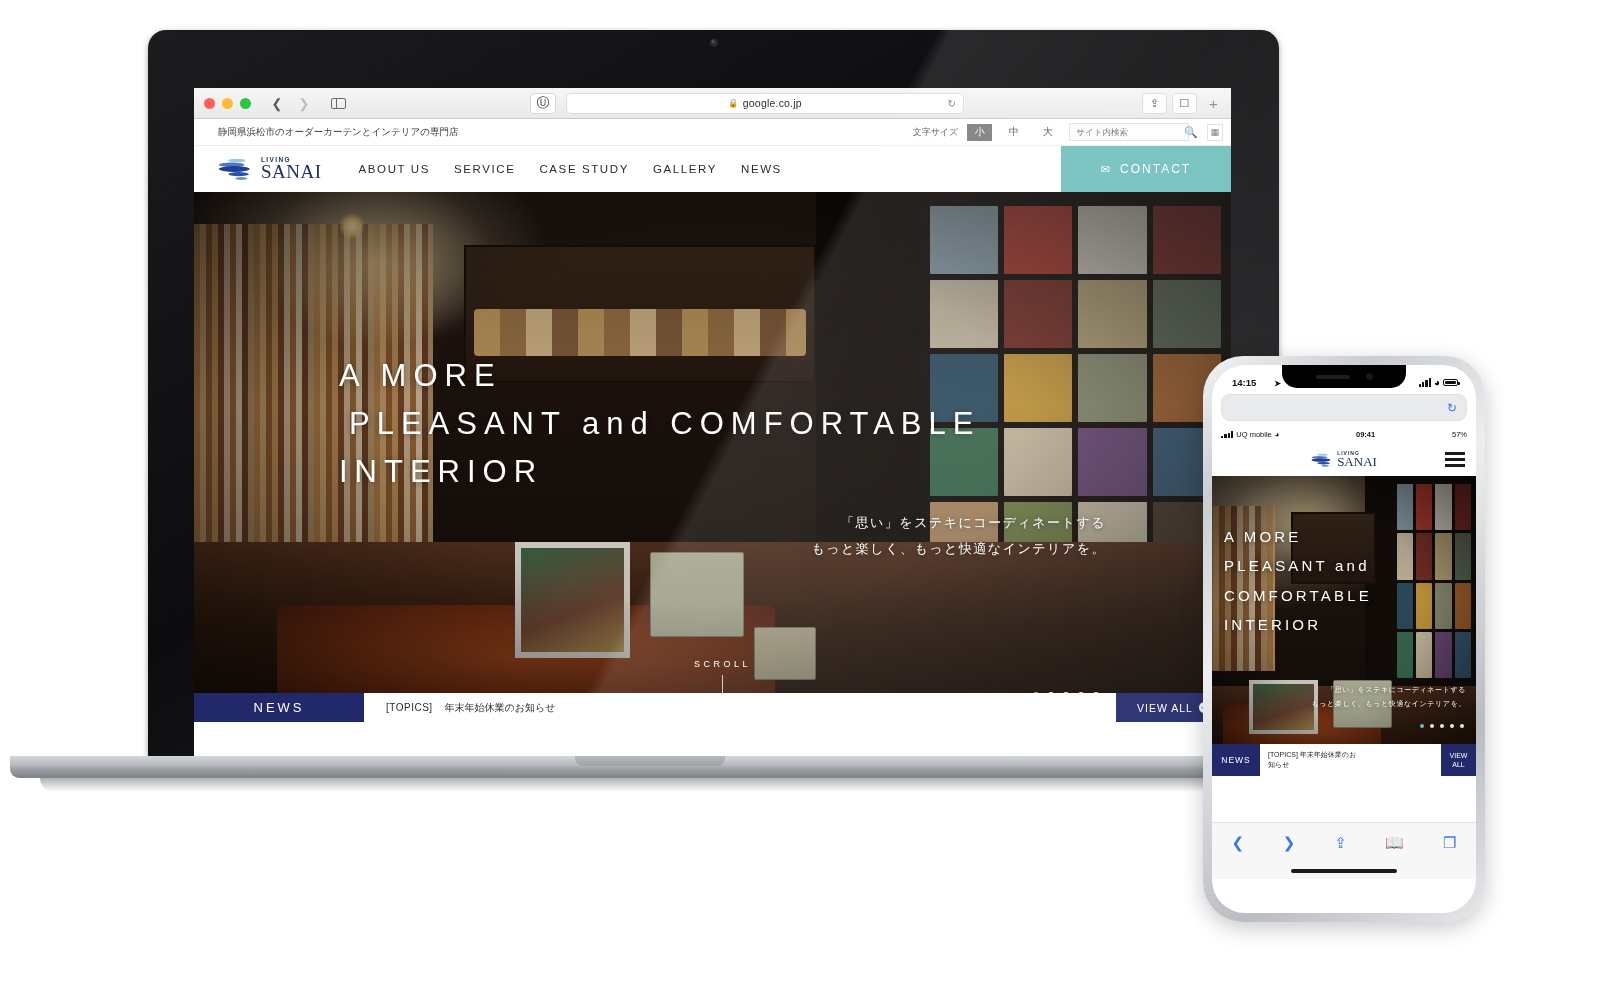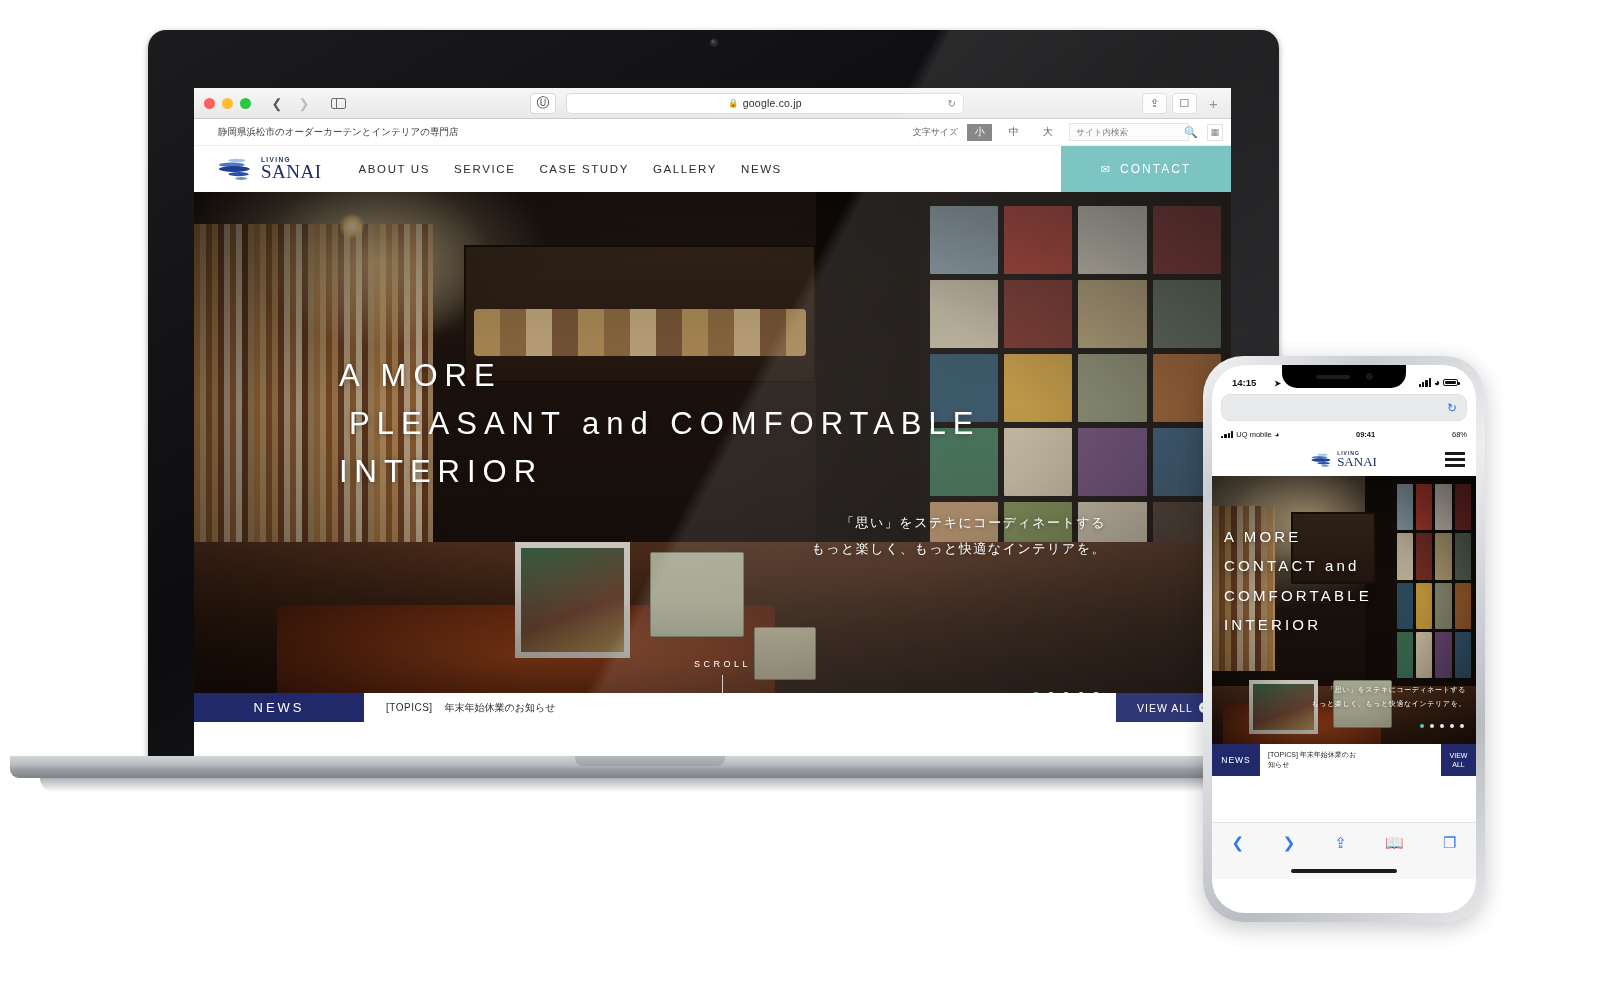--- a/index.html
+++ b/index.html
@@ -436,21 +436,21 @@
               <span class="bars">
                 <i style="height:2px"></i>
                   <i style="height:3.5px"></i>
                   <i style="height:5px"></i>
                   <i style="height:6.5px"></i>
               </span>
               <span>UQ mobile</span>
               <span>◕</span>
             </span>
             <span class="c">09:41</span>
-            <span>68%</span>
+            <span>57%</span>
           </div>
 
           <div class="m-header">
             <div class="m-logo">
               <div class="m-logo-mark">
                 <svg viewBox="0 0 42 30" width="22" height="16" aria-hidden="true">
                   <ellipse cx="22" cy="5" rx="10" ry="2.1" fill="#9cc6e8"></ellipse>
                   <ellipse cx="16" cy="10" rx="15" ry="2.6" fill="#4e77c0"></ellipse>
                   <ellipse cx="19" cy="15" rx="18" ry="3.4" fill="#1f3f96"></ellipse>
                   <ellipse cx="24" cy="21" rx="12" ry="2.4" fill="#2b4fa6"></ellipse>
@@ -497,21 +497,21 @@
               <div class="counter" style="height:30%;"></div>
               <div class="rug" style="left:4%;width:60%;bottom:8%;height:16%;"></div>
               <div class="framed" style="left:14%;bottom:14%;width:26%;height:18%;background:linear-gradient(160deg,#3f6d4c,#7d4f3a 60%,#c1a15c);border-width:4px;"></div>
               <div class="book" style="left:46%;bottom:16%;width:22%;height:16%;"></div>
               <div class="vig"></div>
               <div class="hero-overlay"></div>
             </div>
 
             <div class="m-copy">
               <div class="m-hl">A MORE</div>
-              <div class="m-hl">CONTACT and</div>
+              <div class="m-hl">PLEASANT and</div>
               <div class="m-hl">COMFORTABLE</div>
               <div class="m-hl">INTERIOR</div>
             </div>
 
             <div class="m-sub">
               <div>「思い」をステキにコーディネートする</div>
               <div>もっと楽しく、もっと快適なインテリアを。</div>
             </div>
 
             <div class="m-dots">

